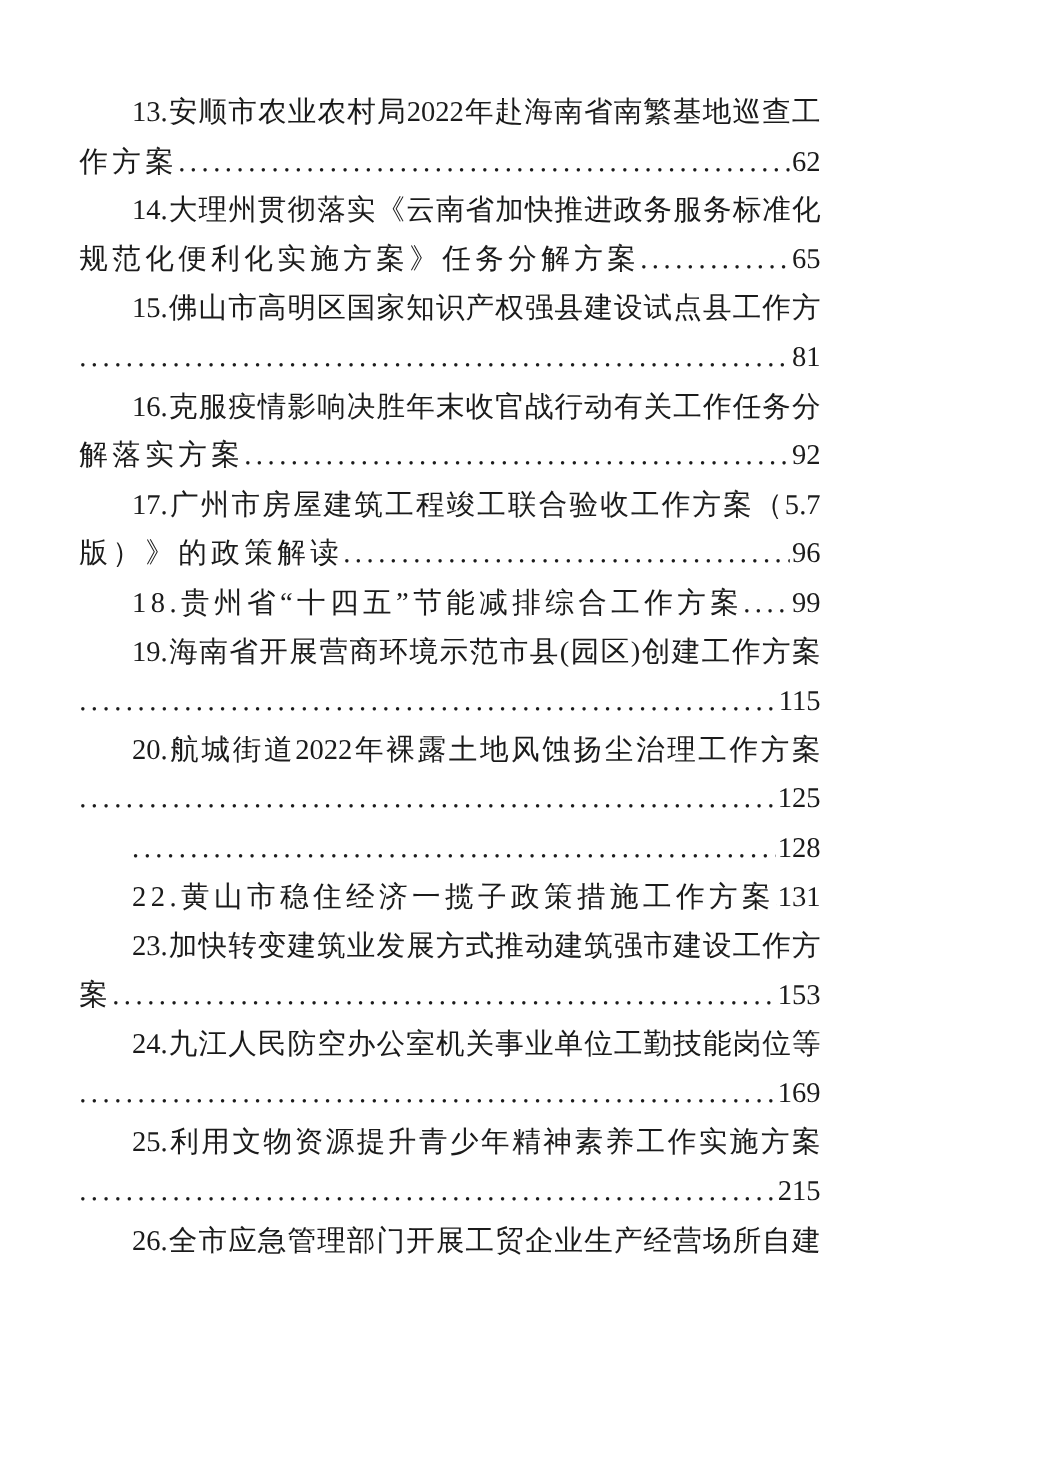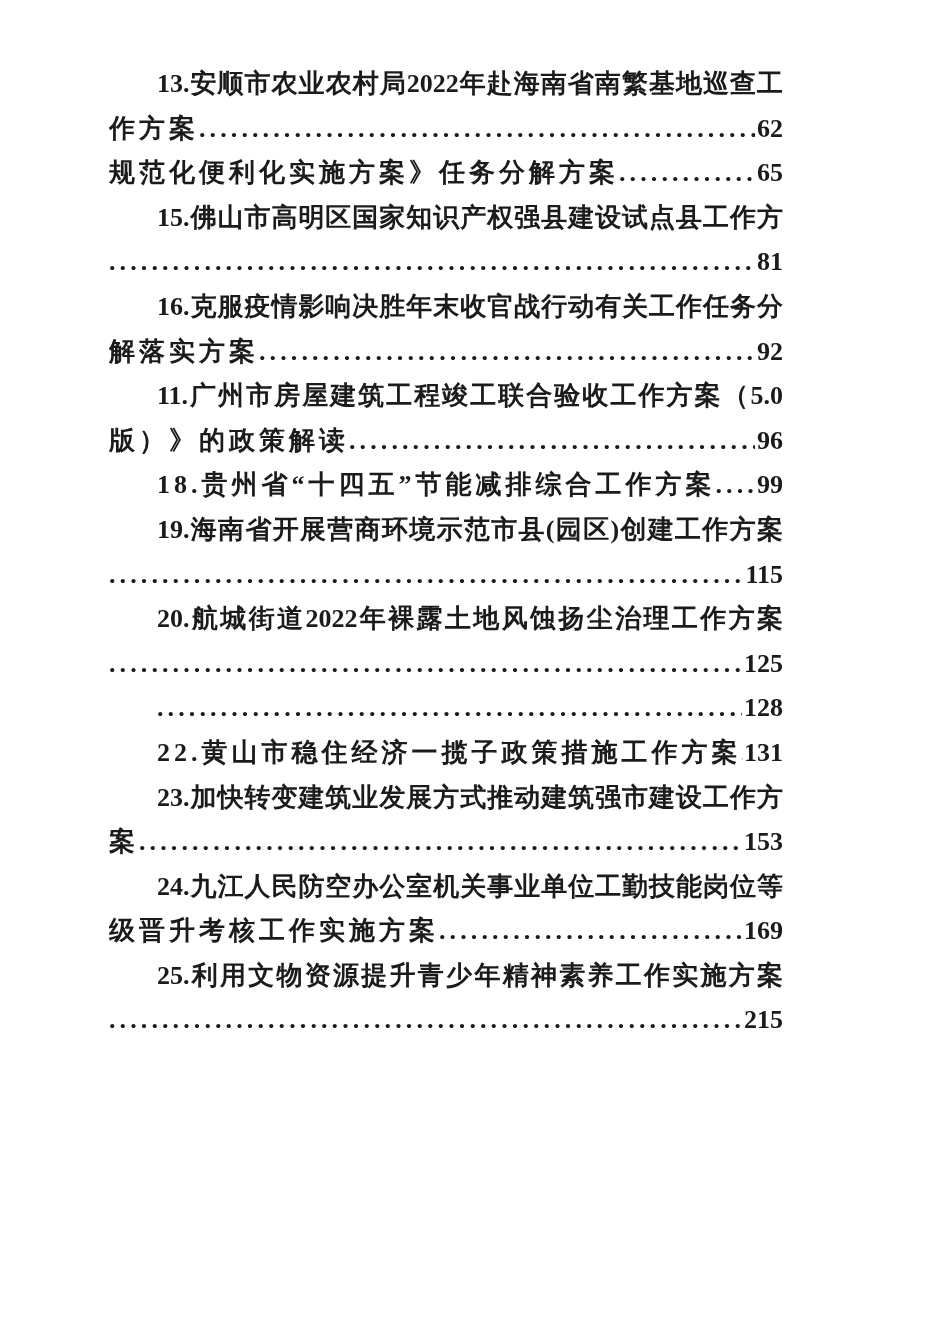--- a/index.html
+++ b/index.html
@@ -5,24 +5,23 @@
   html, body { margin: 0; padding: 0; }
   body {
     width: 950px;
     height: 1344px;
     background: #ffffff;
     overflow: hidden;
     font-family: "Liberation Serif", "DejaVu Serif", serif;
     color: #1b1b1b;
   }
   .toc {
-    margin-left: 109px;
+    margin-left: 72px;
     width: 674px;
-    padding-top: 62px;
-    font-weight: bold;
+    padding-top: 80px;
   }
   .entry { margin: 0; }
   .line {
     height: 44.6px;
     line-height: 44.6px;
     font-size: 26px;
     overflow: hidden;
     white-space: normal;
   }
   
@@ -61,20 +60,21 @@
 <div class="toc">
     <div class="entry">
       <div class="line indent fill">13.安顺市农业农村局2022年赴海南省南繁基地巡查工</div>
       <div class="line tail">
         <span class="t">作方案</span>
         <span class="dots">..........................................................................................</span>
         <span class="pg">62</span>
       </div>
     </div>
     <div class="entry">
+      <div class="line indent fill">14.大理州贯彻落实《云南省加快推进政务服务标准化</div>
       <div class="line tail">
         <span class="t">规范化便利化实施方案》任务分解方案</span>
         <span class="dots">..........................................................................................</span>
         <span class="pg">65</span>
       </div>
     </div>
     <div class="entry">
       <div class="line indent fill">15.佛山市高明区国家知识产权强县建设试点县工作方</div>
       <div class="line tail">
         <span class="dots">..........................................................................................</span>
@@ -83,21 +83,21 @@
     </div>
     <div class="entry">
       <div class="line indent fill">16.克服疫情影响决胜年末收官战行动有关工作任务分</div>
       <div class="line tail">
         <span class="t">解落实方案</span>
         <span class="dots">..........................................................................................</span>
         <span class="pg">92</span>
       </div>
     </div>
     <div class="entry">
-      <div class="line indent fill">11.广州市房屋建筑工程竣工联合验收工作方案（5.0</div>
+      <div class="line indent fill">17.广州市房屋建筑工程竣工联合验收工作方案（5.7</div>
       <div class="line tail">
         <span class="t">版）》的政策解读</span>
         <span class="dots">..........................................................................................</span>
         <span class="pg">96</span>
       </div>
     </div>
     <div class="entry">
       <div class="line indent tail">
         <span class="t">18.贵州省“十四五”节能减排综合工作方案</span>
         <span class="dots">..........................................................................................</span>
@@ -137,26 +137,28 @@
       <div class="line indent fill">23.加快转变建筑业发展方式推动建筑强市建设工作方</div>
       <div class="line tail">
         <span class="t">案</span>
         <span class="dots">..........................................................................................</span>
         <span class="pg">153</span>
       </div>
     </div>
     <div class="entry">
       <div class="line indent fill">24.九江人民防空办公室机关事业单位工勤技能岗位等</div>
       <div class="line tail">
-        <span class="t">级晋升考核工作实施方案</span>
         <span class="dots">..........................................................................................</span>
         <span class="pg">169</span>
       </div>
     </div>
     <div class="entry">
       <div class="line indent fill">25.利用文物资源提升青少年精神素养工作实施方案</div>
       <div class="line tail">
         <span class="t"></span>
         <span class="dots">..........................................................................................</span>
         <span class="pg">215</span>
       </div>
     </div>
+    <div class="entry">
+      <div class="line indent fill">26.全市应急管理部门开展工贸企业生产经营场所自建</div>
+    </div>
   </div>
 
 </body></html>

